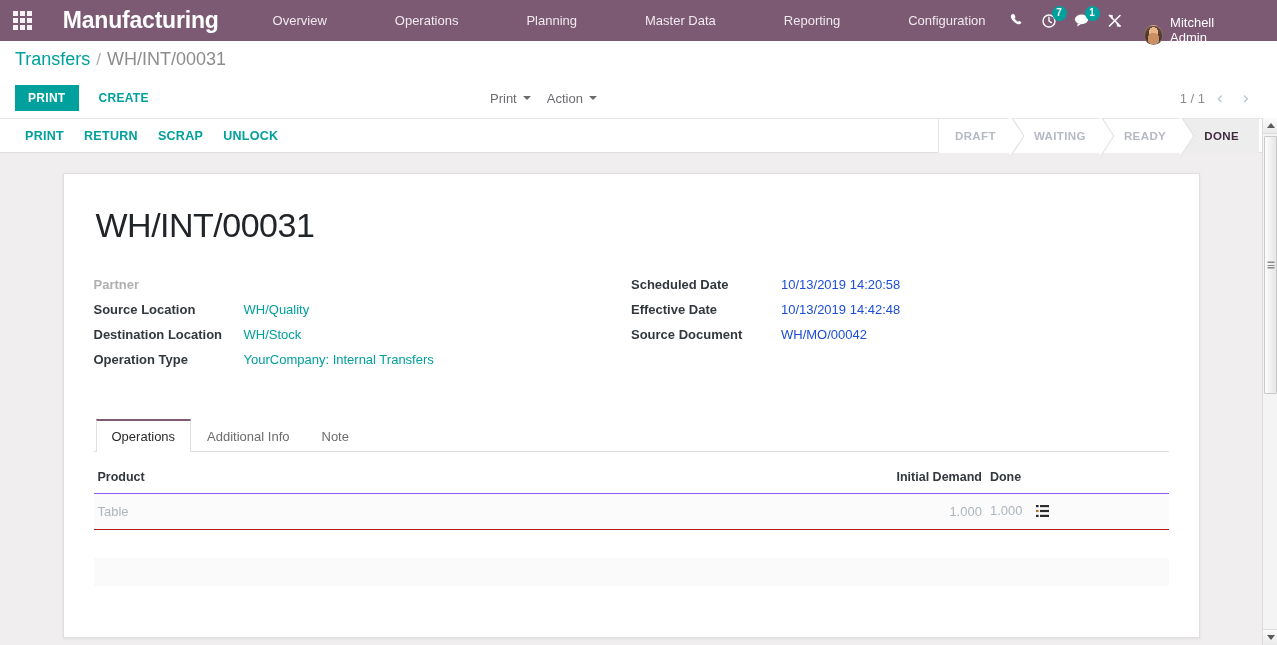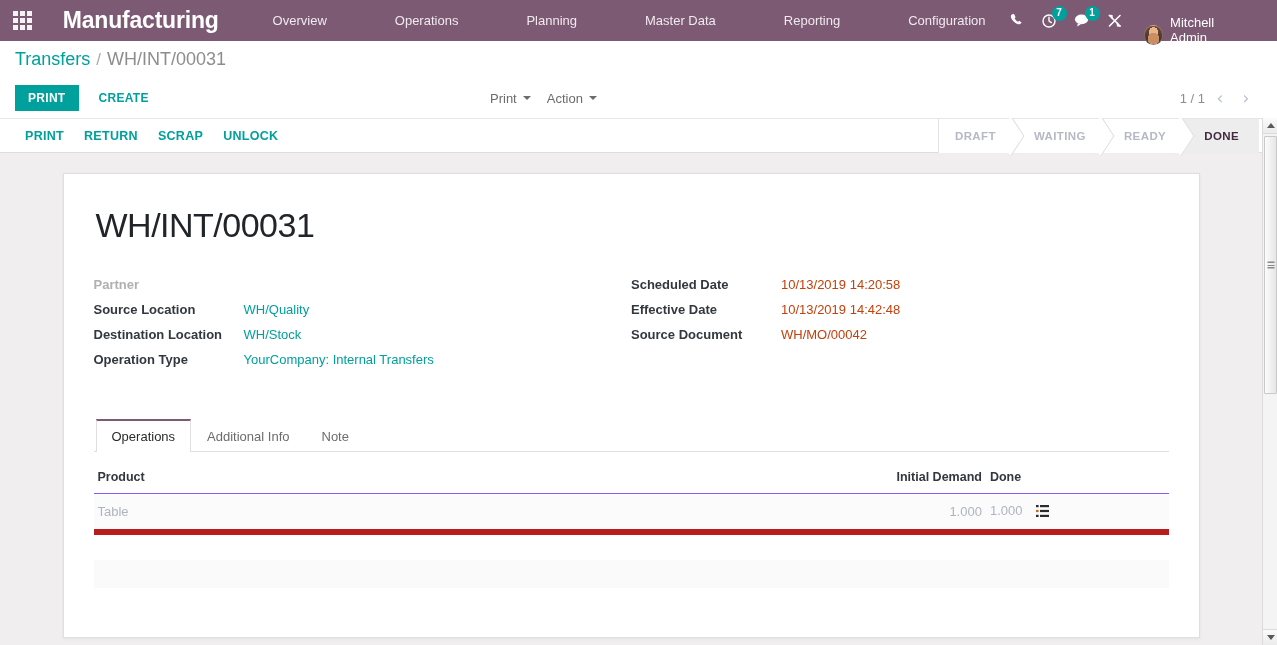--- a/index.html
+++ b/index.html
@@ -323,21 +323,21 @@
     height: 25px;
   }
   .flabel {
     width: 150px;
     font-size: 13px;
     font-weight: bold;
     color: #32383e;
     flex: 0 0 150px;
   }
   .flabel.empty { color: #b0b0b0; font-weight: bold; }
-  .fval { font-size: 13px; color: #c2410c; }
+  .fval { font-size: 13px; color: #1d4ed8; }
   .fval.link { color: #00A09D; cursor: pointer; }
 
   
   .tabs {
     display: flex;
     margin-top: 42px;
     border-bottom: 1px solid #dfdfdf;
     padding-left: 2px;
   }
   .tab {
@@ -367,21 +367,21 @@
     color: #32383e;
     text-align: left;
     padding: 8px 4px 9px 4px;
     border-bottom: 1px solid #8b5cf6;
   }
   .otable th.num { text-align: right; }
   .otable td {
     font-size: 13px;
     color: #adb5bd;
     padding: 9px 4px;
-    border-bottom: 6px solid #b91c1c;
+    border-bottom: 1px solid #b91c1c;
     background: #fbfbfc;
   }
   .otable td.num { text-align: right; }
   .otable tr.empty-row td {
     background: #fafafb;
     height: 28px;
     border-bottom: none;
     color: transparent;
   }
   .spacer-row td { background: #ffffff; height: 28px; border: none; }

